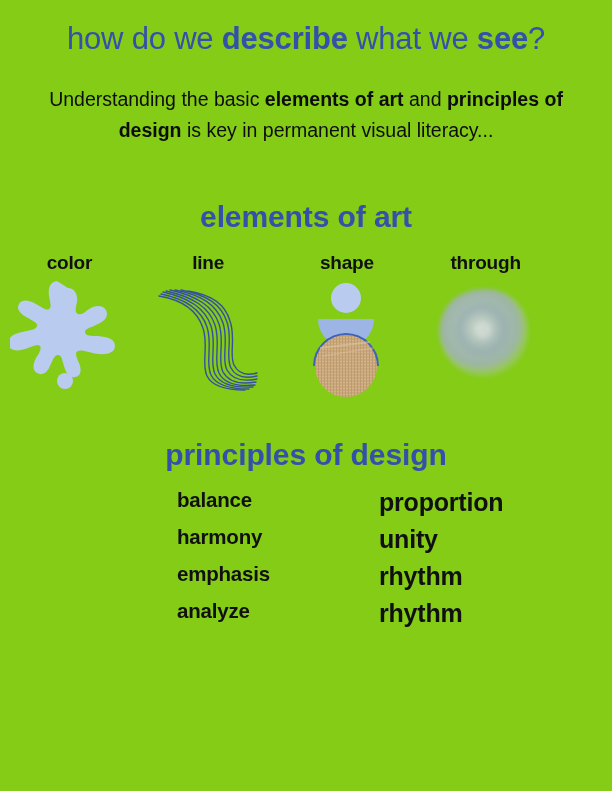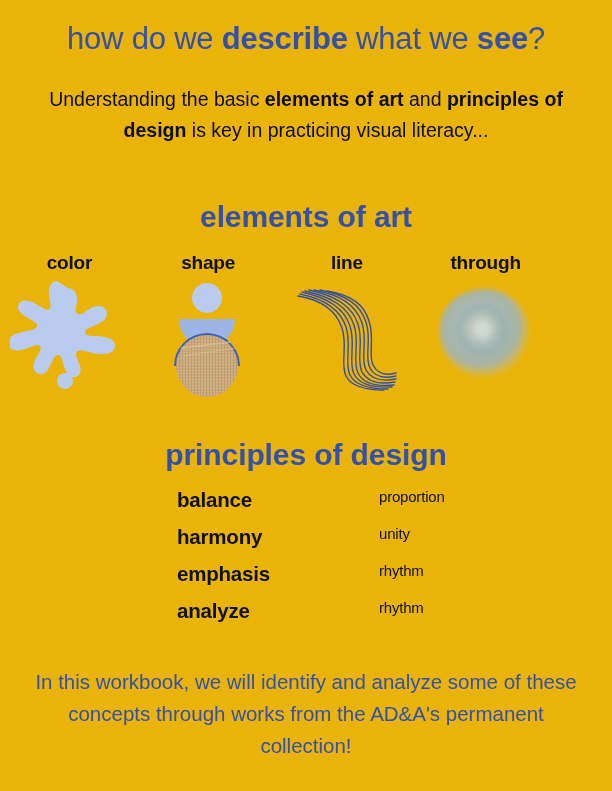--- a/index.html
+++ b/index.html
@@ -11,21 +11,21 @@
     height: 791px;
     background: #f4f3ea;
     font-family: "Liberation Sans", sans-serif;
     overflow: hidden;
     position: relative;
   }
   .page {
     position: relative;
     width: 612px;
     height: 791px;
-    background: #eab308;
+    background: #84cc16;
   }
 
   
   .headline {
     position: absolute;
     top: 20px;
     left: 0;
     width: 612px;
     text-align: center;
     color: #3350ab;
@@ -111,22 +111,22 @@
   .prin-a {
     width: 202px;
     margin-left: 143px;
     color: #101010;
     font-size: 20.5px;
     font-weight: 700;
     letter-spacing: -0.2px;
   }
   .prin-b {
     color: #101010;
-    font-size: 15px;
-    font-weight: 400;
+    font-size: 25px;
+    font-weight: 700;
     letter-spacing: -0.2px;
   }
 
   
   .footer-note {
     position: absolute;
     top: 666px;
     left: 20px;
     width: 572px;
     text-align: center;
@@ -139,33 +139,51 @@
 </head>
 <body>
 
 <div class="page">
 
   <div class="headline">
     <span>how do we </span><b>describe</b><span> what we </span><b>see</b><span>?</span>
   </div>
 
   <div class="intro">
-    <span>Understanding the basic </span><b>elements of art</b><span> and </span><b>principles of design</b><span> is key in practicing visual literacy...</span>
+    <span>Understanding the basic </span><b>elements of art</b><span> and </span><b>principles of design</b><span> is key in permanent visual literacy...</span>
   </div>
 
   <div class="sect-head" id="elements-heading">elements of art</div>
 
   <div class="elements-row">
 
     <div class="el-col">
       <div class="el-label">color</div>
       <div class="el-art">
         <svg width="118" height="122" viewBox="0 0 118 122">
           <path fill="#b9cbef" d="M58 8 c7 0 10 7 9 14 c-1 6 -3 10 1 12 c5 2 9 -5 15 -7 c8 -3 14 1 14 7 c0 6 -7 9 -13 12 c-5 2 -9 3 -9 6 c0 4 6 4 13 4 c10 1 17 3 17 10 c0 6 -7 9 -16 8 c-9 -1 -17 -5 -21 -3 c-4 2 -1 7 1 12 c3 7 2 13 -4 14 c-6 1 -9 -4 -11 -11 c-2 -6 -2 -11 -6 -11 c-4 0 -5 5 -8 11 c-3 7 -8 10 -13 7 c-5 -3 -4 -9 -1 -15 c3 -5 6 -9 4 -12 c-3 -3 -8 1 -15 3 c-9 3 -16 1 -17 -5 c-1 -6 5 -10 14 -12 c8 -2 14 -2 15 -6 c1 -3 -4 -5 -9 -8 c-8 -4 -12 -9 -9 -14 c3 -5 10 -4 17 0 c6 3 10 7 13 5 c3 -2 1 -7 0 -13 c-1 -8 1 -14 8 -15 Z"></path>
           <circle cx="55" cy="101" r="8" fill="#b9cbef"></circle>
+        </svg>
+      </div>
+    </div>
+
+    <div class="el-col">
+      <div class="el-label">line</div>
+      <div class="el-art">
+        <svg width="118" height="122" viewBox="0 0 118 122">
+          <g fill="none" stroke="#34509f" stroke-width="1.4" stroke-linecap="round">
+            <path d="M10 16 C34 20 48 30 54 48 C60 66 52 84 58 96 C63 106 76 110 96 110"></path>
+            <path d="M12 14 C37 19 52 29 58 47 C64 65 56 83 62 95 C67 105 80 109 100 109"></path>
+            <path d="M14 12 C40 18 56 28 62 46 C68 64 60 82 66 94 C71 104 84 108 104 107"></path>
+            <path d="M17 11 C44 17 60 27 66 45 C72 63 64 81 70 93 C75 103 87 107 106 105"></path>
+            <path d="M21 10 C48 16 64 26 70 44 C76 62 68 80 74 92 C79 101 90 105 107 102"></path>
+            <path d="M26 10 C53 15 68 25 74 43 C80 61 72 79 78 90 C83 99 93 102 108 99"></path>
+            <path d="M32 10 C58 15 72 24 78 42 C84 60 76 77 82 88 C86 96 95 99 108 96"></path>
+            <path d="M39 11 C63 15 76 24 81 41 C87 58 80 75 85 85 C89 93 97 96 108 93"></path>
+          </g>
         </svg>
       </div>
     </div>
 
     <div class="el-col">
       <div class="el-label">shape</div>
       <div class="el-art">
         <svg width="118" height="122" viewBox="0 0 118 122">
           <defs>
             <pattern id="tanweave" width="3" height="3" patternUnits="userSpaceOnUse">
@@ -173,38 +191,20 @@
               <rect width="3" height="1" fill="#d2b48d"></rect>
               <rect width="1" height="3" fill="#bf9a6c"></rect>
             </pattern>
           </defs>
           <circle cx="58" cy="18" r="15" fill="#b9cbef"></circle>
           <path d="M30 39 A28 28 0 0 0 86 39 Z" fill="#9db5e4"></path>
           <path d="M25 86 A33 33 0 0 1 91 86 Z" fill="#3f62b8"></path>
           <circle cx="58" cy="86" r="31" fill="url(#tanweave)"></circle>
           <path d="M32 68 L82 62" stroke="#dcc49e" stroke-width="2" opacity="0.6" fill="none"></path>
           <path d="M34 76 L86 68" stroke="#dcc49e" stroke-width="1.5" opacity="0.45" fill="none"></path>
-        </svg>
-      </div>
-    </div>
-
-    <div class="el-col">
-      <div class="el-label">line</div>
-      <div class="el-art">
-        <svg width="118" height="122" viewBox="0 0 118 122">
-          <g fill="none" stroke="#34509f" stroke-width="1.4" stroke-linecap="round">
-            <path d="M10 16 C34 20 48 30 54 48 C60 66 52 84 58 96 C63 106 76 110 96 110"></path>
-            <path d="M12 14 C37 19 52 29 58 47 C64 65 56 83 62 95 C67 105 80 109 100 109"></path>
-            <path d="M14 12 C40 18 56 28 62 46 C68 64 60 82 66 94 C71 104 84 108 104 107"></path>
-            <path d="M17 11 C44 17 60 27 66 45 C72 63 64 81 70 93 C75 103 87 107 106 105"></path>
-            <path d="M21 10 C48 16 64 26 70 44 C76 62 68 80 74 92 C79 101 90 105 107 102"></path>
-            <path d="M26 10 C53 15 68 25 74 43 C80 61 72 79 78 90 C83 99 93 102 108 99"></path>
-            <path d="M32 10 C58 15 72 24 78 42 C84 60 76 77 82 88 C86 96 95 99 108 96"></path>
-            <path d="M39 11 C63 15 76 24 81 41 C87 58 80 75 85 85 C89 93 97 96 108 93"></path>
-          </g>
         </svg>
       </div>
     </div>
 
 
     <div class="el-col">
       <div class="el-label">through</div>
       <div class="el-art">
         <svg width="118" height="122" viewBox="0 0 118 122">
           <defs>
@@ -248,15 +248,14 @@
     <div class="prin-row">
       <div class="prin-a">emphasis</div>
       <div class="prin-b">rhythm</div>
     </div>
     <div class="prin-row">
       <div class="prin-a">analyze</div>
       <div class="prin-b">rhythm</div>
     </div>
   </div>
 
-  <div class="footer-note">In this workbook, we will identify and analyze some of these concepts through works from the AD&amp;A's permanent collection!</div>
 
 </div>
 
 </body></html>

